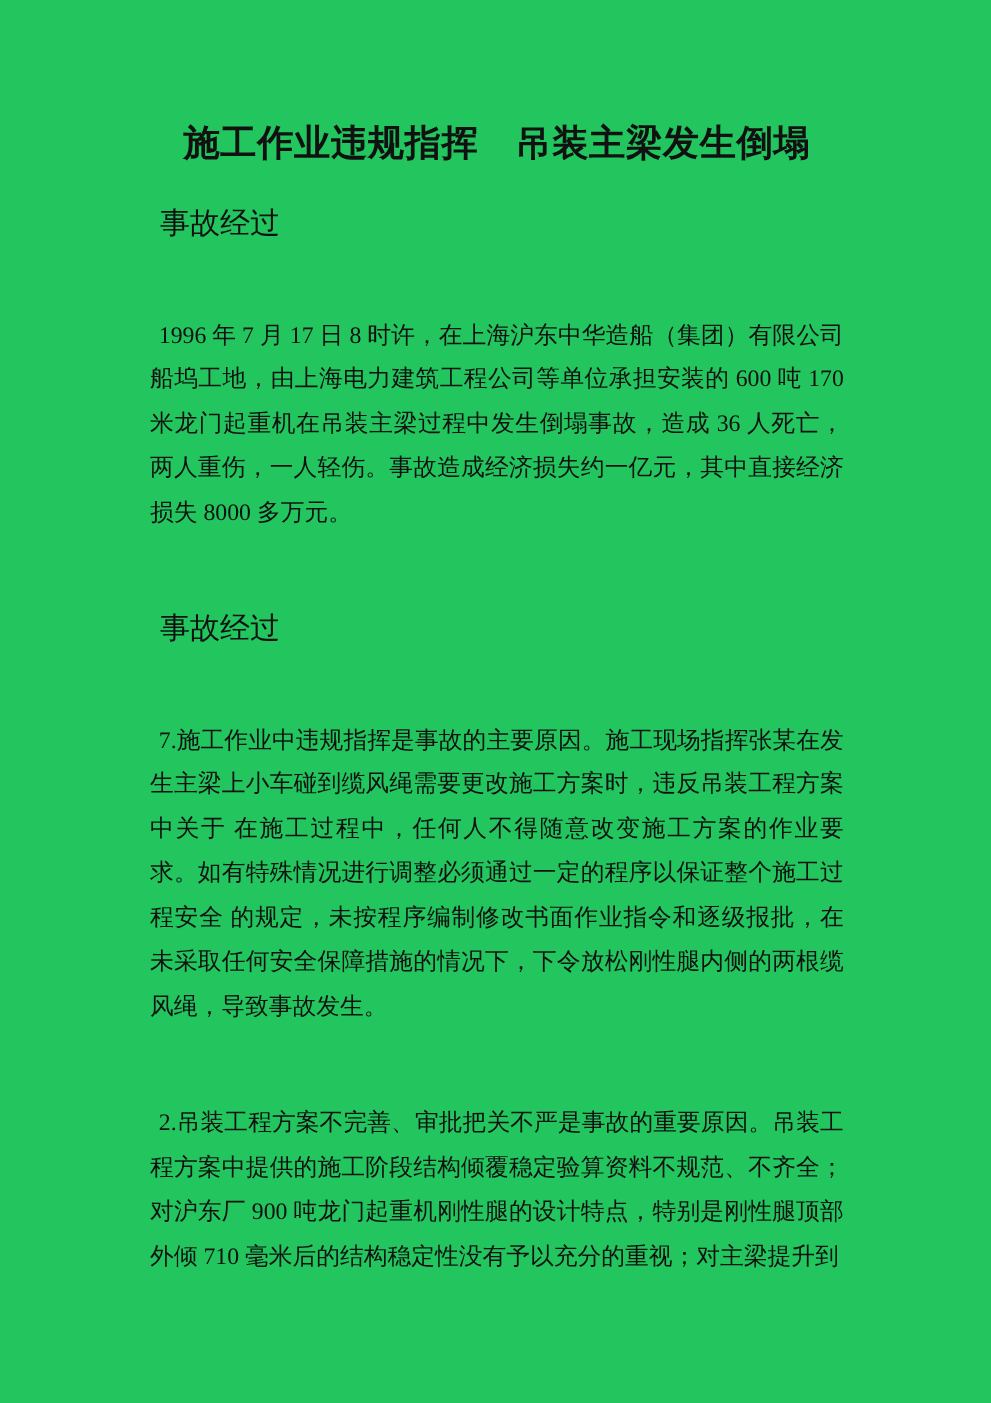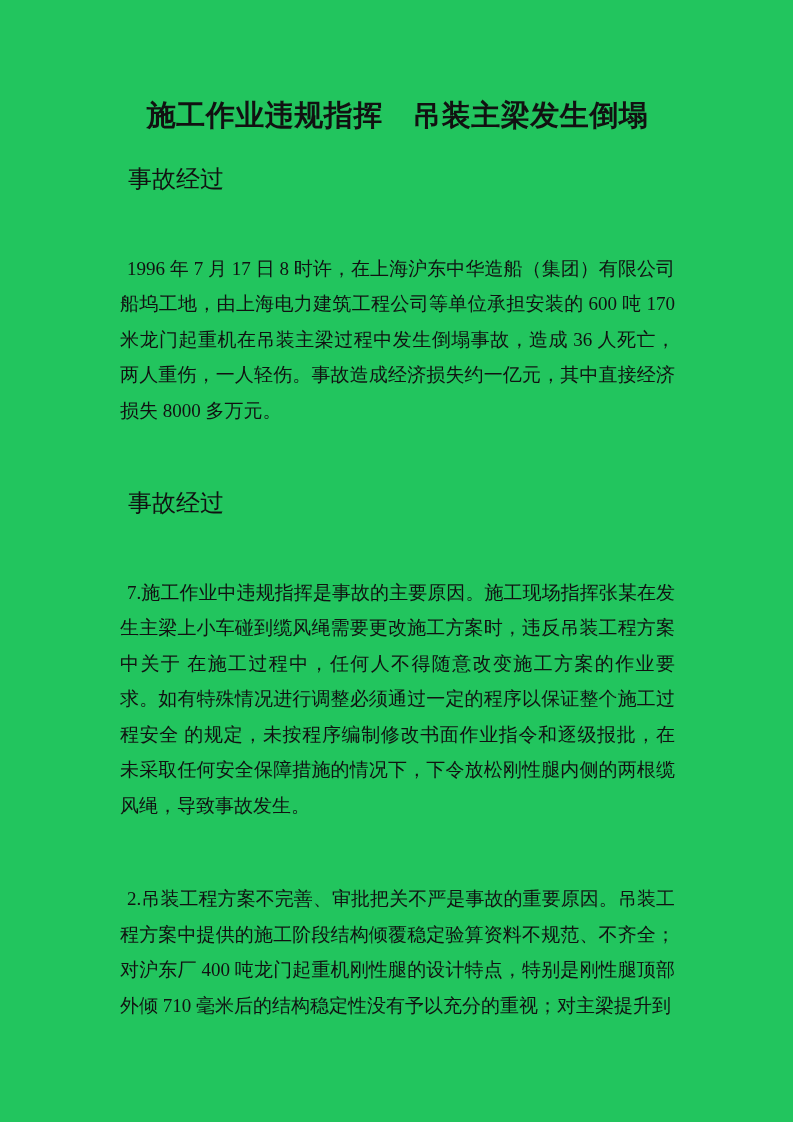--- a/index.html
+++ b/index.html
@@ -54,16 +54,16 @@
   <h1 class="doc-title">施工作业违规指挥　吊装主梁发生倒塌</h1>
 
   <div class="section">
     <div class="section-heading">事故经过</div>
     <p class="doc-paragraph">1996 年 7 月 17 日 8 时许，在上海沪东中华造船（集团）有限公司船坞工地，由上海电力建筑工程公司等单位承担安装的 600 吨  170 米龙门起重机在吊装主梁过程中发生倒塌事故，造成 36 人死亡，两人重伤，一人轻伤。事故造成经济损失约一亿元，其中直接经济损失 8000 多万元。</p>
   </div>
 
   <div class="section">
     <div class="section-heading">事故经过</div>
     <p class="doc-paragraph">7.施工作业中违规指挥是事故的主要原因。施工现场指挥张某在发生主梁上小车碰到缆风绳需要更改施工方案时，违反吊装工程方案中关于 在施工过程中，任何人不得随意改变施工方案的作业要求。如有特殊情况进行调整必须通过一定的程序以保证整个施工过程安全 的规定，未按程序编制修改书面作业指令和逐级报批，在未采取任何安全保障措施的情况下，下令放松刚性腿内侧的两根缆风绳，导致事故发生。</p>
-    <p class="doc-paragraph">2.吊装工程方案不完善、审批把关不严是事故的重要原因。吊装工程方案中提供的施工阶段结构倾覆稳定验算资料不规范、不齐全；对沪东厂 400 吨龙门起重机刚性腿的设计特点，特别是刚性腿顶部外倾 710 毫米后的结构稳定性没有予以充分的重视；对主梁提升到</p>
+    <p class="doc-paragraph">2.吊装工程方案不完善、审批把关不严是事故的重要原因。吊装工程方案中提供的施工阶段结构倾覆稳定验算资料不规范、不齐全；对沪东厂 900 吨龙门起重机刚性腿的设计特点，特别是刚性腿顶部外倾 710 毫米后的结构稳定性没有予以充分的重视；对主梁提升到</p>
   </div>
 
 </div>
 
 </body></html>

